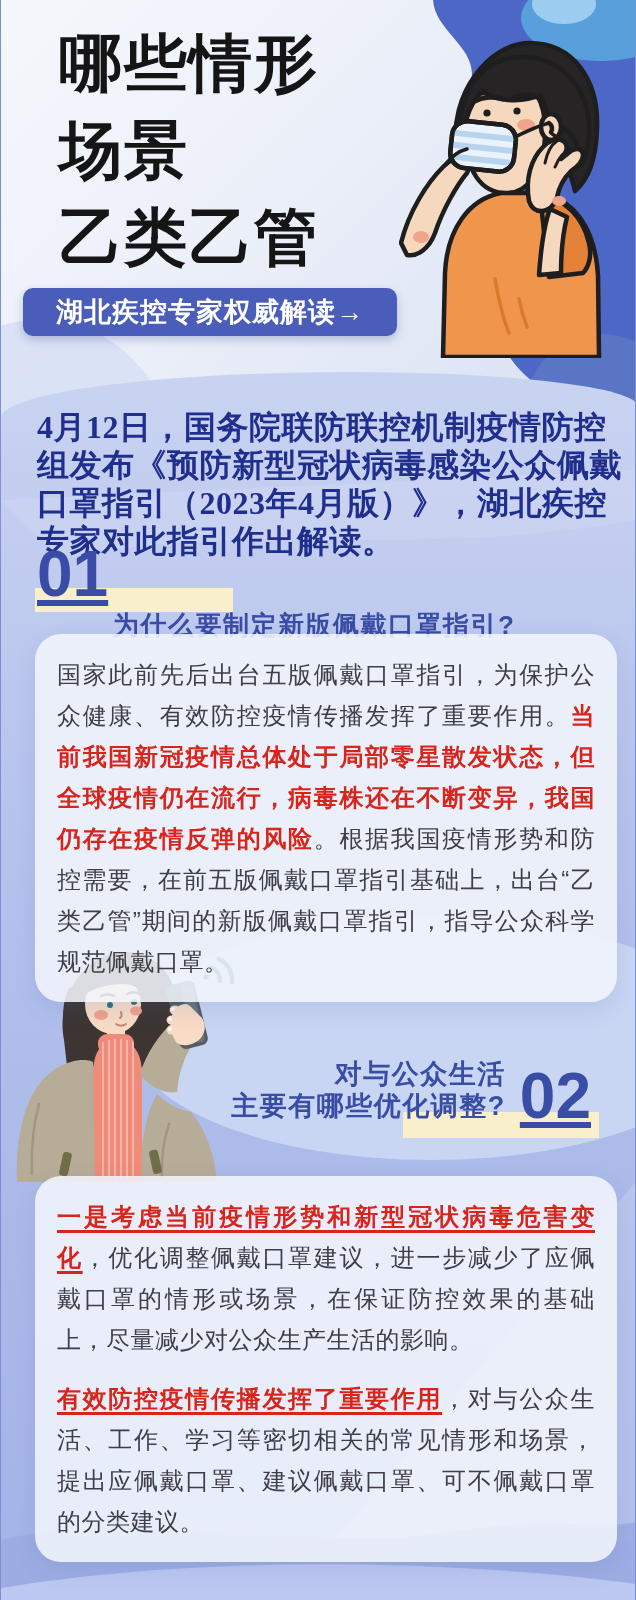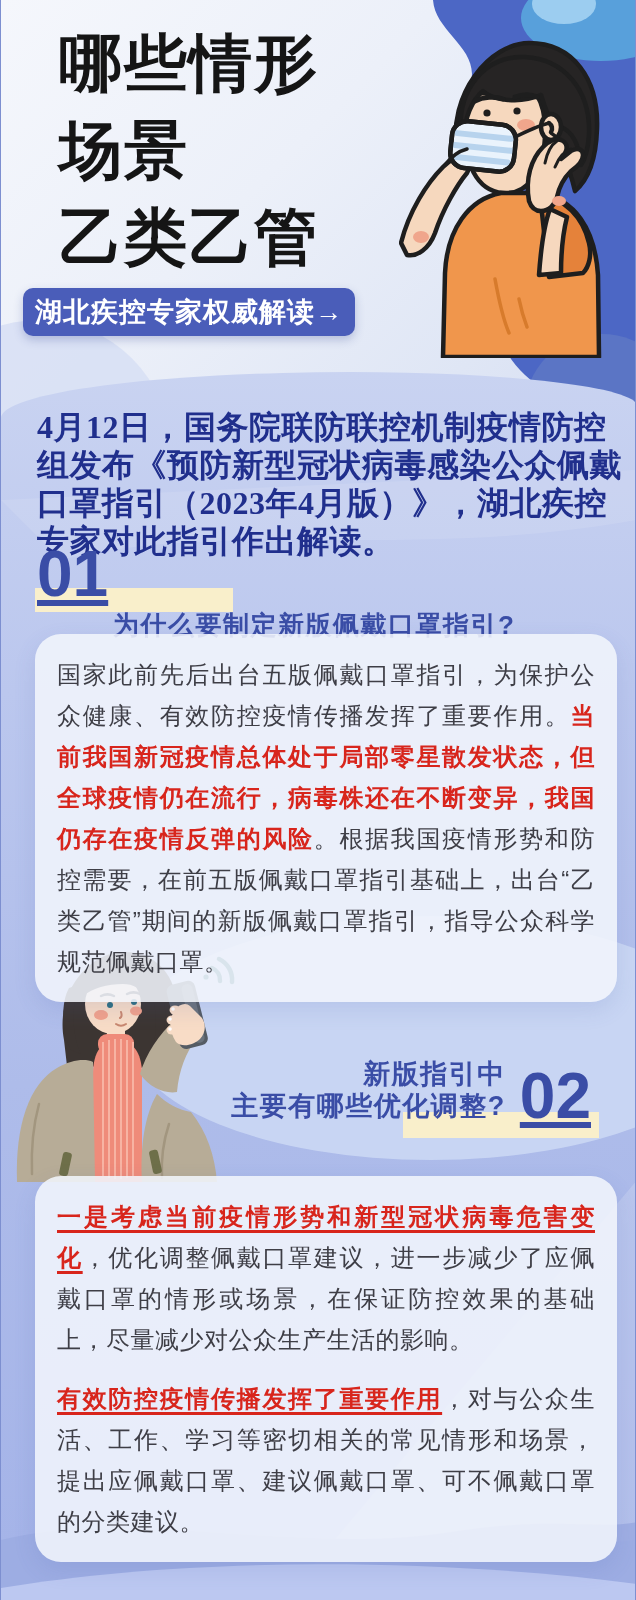--- a/index.html
+++ b/index.html
@@ -20,21 +20,21 @@
   }
   .shape-svg{position:absolute;left:0;top:0;pointer-events:none;}
   
   .title{
     position:absolute;left:58px;top:20px;z-index:6;
     font-size:63px;font-weight:900;color:#151515;letter-spacing:2px;line-height:87px;
   }
   .badge{
     position:absolute;left:22px;top:288px;height:48px;z-index:6;
     background:#4a5db9;border-radius:10px;display:inline-flex;align-items:center;
-    padding:0 12px;color:#ffffff;font-size:27px;font-weight:bold;letter-spacing:1px;
+    padding:0 33px;color:#ffffff;font-size:27px;font-weight:bold;letter-spacing:1px;
     box-shadow:0 4px 10px rgba(40,60,140,.25);
   }
   .intro{
     position:absolute;left:36px;top:408px;width:588px;z-index:6;
     font-family:"Liberation Serif","DejaVu Serif",serif;
     font-size:32px;font-weight:bold;color:#202f8d;line-height:38px;letter-spacing:.5px;
   }
   
   .sec-num{font-weight:900;color:#3a4da6;font-size:64px;line-height:1;text-decoration:underline;}
   .num01{position:absolute;left:36px;top:542px;z-index:6;}
@@ -186,21 +186,21 @@
   <div class="sec-num num01">01</div>
   <div class="sec1-title">为什么要制定新版佩戴口罩指引?</div>
 
   <div class="card card1">
     <p><span>国家此前先后出台五版佩戴口罩指引，为保护公众健康、有效防控疫情传播发挥了重要作用。</span><span class="em-red">当前我国新冠疫情总体处于局部零星散发状态，但全球疫情仍在流行，病毒株还在不断变异，我国仍存在疫情反弹的风险</span><span>。根据我国疫情形势和防控需要，在前五版佩戴口罩指引基础上，出台“乙类乙管”期间的新版佩戴口罩指引，指导公众科学规范佩戴口罩。</span></p>
   </div>
 
   <div class="hl2"></div>
   <div class="sec2">
     <div class="sec2-lines">
-      <div>新版指引中</div>
+      <div>对与公众生活</div>
       <div>主要有哪些优化调整?</div>
     </div>
     <div class="sec-num num02">02</div>
   </div>
 
   <div class="card card2">
     <p><span class="em-red-u">一是考虑当前疫情形势和新型冠状病毒危害变化</span><span>，优化调整佩戴口罩建议，进一步减少了应佩戴口罩的情形或场景，在保证防控效果的基础上，尽量减少对公众生产生活的影响。</span></p>
     <p><span class="em-red-u">有效防控疫情传播发挥了重要作用</span><span>，对与公众生活、工作、学习等密切相关的常见情形和场景，提出应佩戴口罩、建议佩戴口罩、可不佩戴口罩的分类建议。</span></p>
   </div>
 

